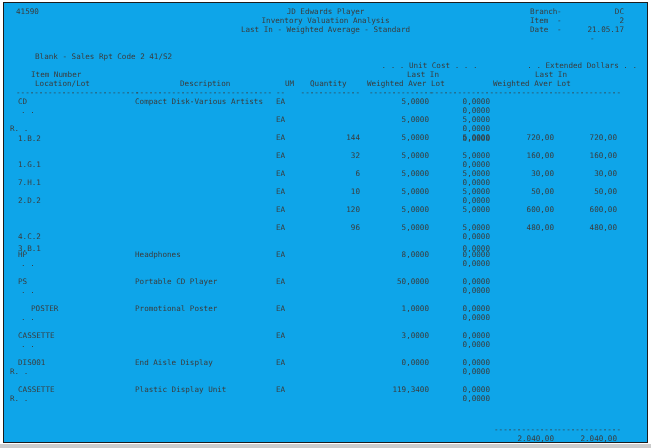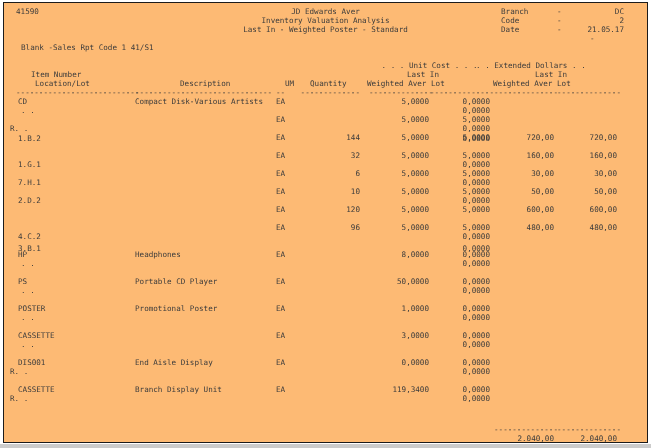--- a/index.html
+++ b/index.html
@@ -1,33 +1,33 @@
 <!DOCTYPE html>
 <html><head>
 <meta charset="utf-8">
 <style>
   html,body{margin:0;padding:0;background:#ffffff;}
   .frame{position:relative;width:651px;height:448px;background:#ffffff;overflow:hidden;
          font-family:"DejaVu Sans Mono",monospace;}
-  .page{position:absolute;left:3px;top:2px;right:3px;bottom:5px;border:1px solid #1c1c1c;background:#fdba74;}
+  .page{position:absolute;left:3px;top:2px;right:3px;bottom:5px;border:1px solid #1c1c1c;background:#0ea5e9;}
   .bottom-strip{position:absolute;left:0;right:0;bottom:0;height:4px;background:#cccccc;}
   .line{position:absolute;left:0;right:0;height:9px;}
   .cell,.txt{position:absolute;top:0;font-size:7.6px;line-height:9px;color:#3b3b3b;white-space:pre;}
   .center{left:0;right:0;text-align:center;}
   
   .report-code{left:12px;}
-  .meta-label{left:497px;}
+  .meta-label{left:526px;}
   .meta-sep{left:553px;}
   .meta-value{left:556px;width:64px;text-align:right;}
   .meta-cont{left:586px;}
   .sel-0{left:17px;}
   .sel-1{left:31px;}
   
   .h-unitcost{left:365px;width:121px;text-align:center;}
-  .h-extended{left:472px;width:124px;text-align:left;}
+  .h-extended{left:509px;width:124px;text-align:right;}
   .h-itemnum{left:27px;}
   .h-lastin1{left:403px;}
   .h-lastin2{left:531px;}
   .h-loclot{left:31px;}
   .h-desc{left:176px;}
   .h-um{left:281px;}
   .h-qty{left:306px;}
   .h-wal1{left:363px;}
   .h-wal2{left:489px;}
   
@@ -42,43 +42,43 @@
   .d-item{left:12px;}
 </style>
 </head>
 <body>
 
 <div class="frame">
   <div class="page">
 
     <div class="line" style="top:4px">
       <span class="txt report-code">41590</span>
-      <span class="txt center">JD Edwards Aver</span>
+      <span class="txt center">JD Edwards Player</span>
       <span class="txt meta-label">Branch</span>
       <span class="txt meta-sep">-</span>
       <span class="txt meta-value">DC</span>
     </div>
     <div class="line" style="top:13px">
       <span class="txt center">Inventory Valuation Analysis</span>
-      <span class="txt meta-label">Code</span>
+      <span class="txt meta-label">Item</span>
       <span class="txt meta-sep">-</span>
       <span class="txt meta-value">2</span>
     </div>
     <div class="line" style="top:22px">
-      <span class="txt center">Last In - Weighted Poster - Standard</span>
+      <span class="txt center">Last In - Weighted Average - Standard</span>
       <span class="txt meta-label">Date</span>
       <span class="txt meta-sep">-</span>
       <span class="txt meta-value">21.05.17</span>
     </div>
     <div class="line" style="top:31px">
       <span class="txt meta-cont">-</span>
     </div>
 
-    <div class="line" style="top:40px">
-      <span class="txt sel-0">Blank -Sales Rpt Code 1 41/S1</span>
+    <div class="line" style="top:49px">
+      <span class="txt sel-1">Blank - Sales Rpt Code 2 41/S2</span>
     </div>
 
     <div class="line" style="top:58px">
       <span class="txt h-unitcost">. . . Unit Cost . . .</span>
       <span class="txt h-extended">. . Extended Dollars . .</span>
     </div>
     <div class="line" style="top:67px">
       <span class="txt h-itemnum">Item Number</span>
       <span class="txt h-lastin1">Last In</span>
       <span class="txt h-lastin2">Last In</span>
@@ -214,21 +214,21 @@
           <span class="cell c-um">EA</span>
           <span class="cell c-wavg">50,0000</span>
           <span class="cell c-lilot">0,0000</span>
         </div>
         <div class="line" style="top: 283px;">
           <span class="cell c-loc" style="left: 17px;">. .</span>
           <span class="cell c-lilot">0,0000</span>
         </div>
         <div class="line" style="top: 292px;"></div>
         <div class="line" style="top: 301px;">
-          <span class="cell c-loc" style="left: 14px;">POSTER</span>
+          <span class="cell c-loc" style="left: 27px;">POSTER</span>
           <span class="cell c-desc">Promotional Poster</span>
           <span class="cell c-um">EA</span>
           <span class="cell c-wavg">1,0000</span>
           <span class="cell c-lilot">0,0000</span>
         </div>
         <div class="line" style="top: 310px;">
           <span class="cell c-loc" style="left: 17px;">. .</span>
           <span class="cell c-lilot">0,0000</span>
         </div>
         <div class="line" style="top: 319px;"></div>
@@ -250,21 +250,21 @@
           <span class="cell c-wavg">0,0000</span>
           <span class="cell c-lilot">0,0000</span>
         </div>
         <div class="line" style="top: 364px;">
           <span class="cell c-loc" style="left: 6px;">R. .</span>
           <span class="cell c-lilot">0,0000</span>
         </div>
         <div class="line" style="top: 373px;"></div>
         <div class="line" style="top: 382px;">
           <span class="cell c-loc" style="left: 14px;">CASSETTE</span>
-          <span class="cell c-desc">Branch Display Unit</span>
+          <span class="cell c-desc">Plastic Display Unit</span>
           <span class="cell c-um">EA</span>
           <span class="cell c-wavg">119,3400</span>
           <span class="cell c-lilot">0,0000</span>
         </div>
         <div class="line" style="top: 391px;">
           <span class="cell c-loc" style="left: 6px;">R. .</span>
           <span class="cell c-lilot">0,0000</span>
         </div>
       </div>
 

